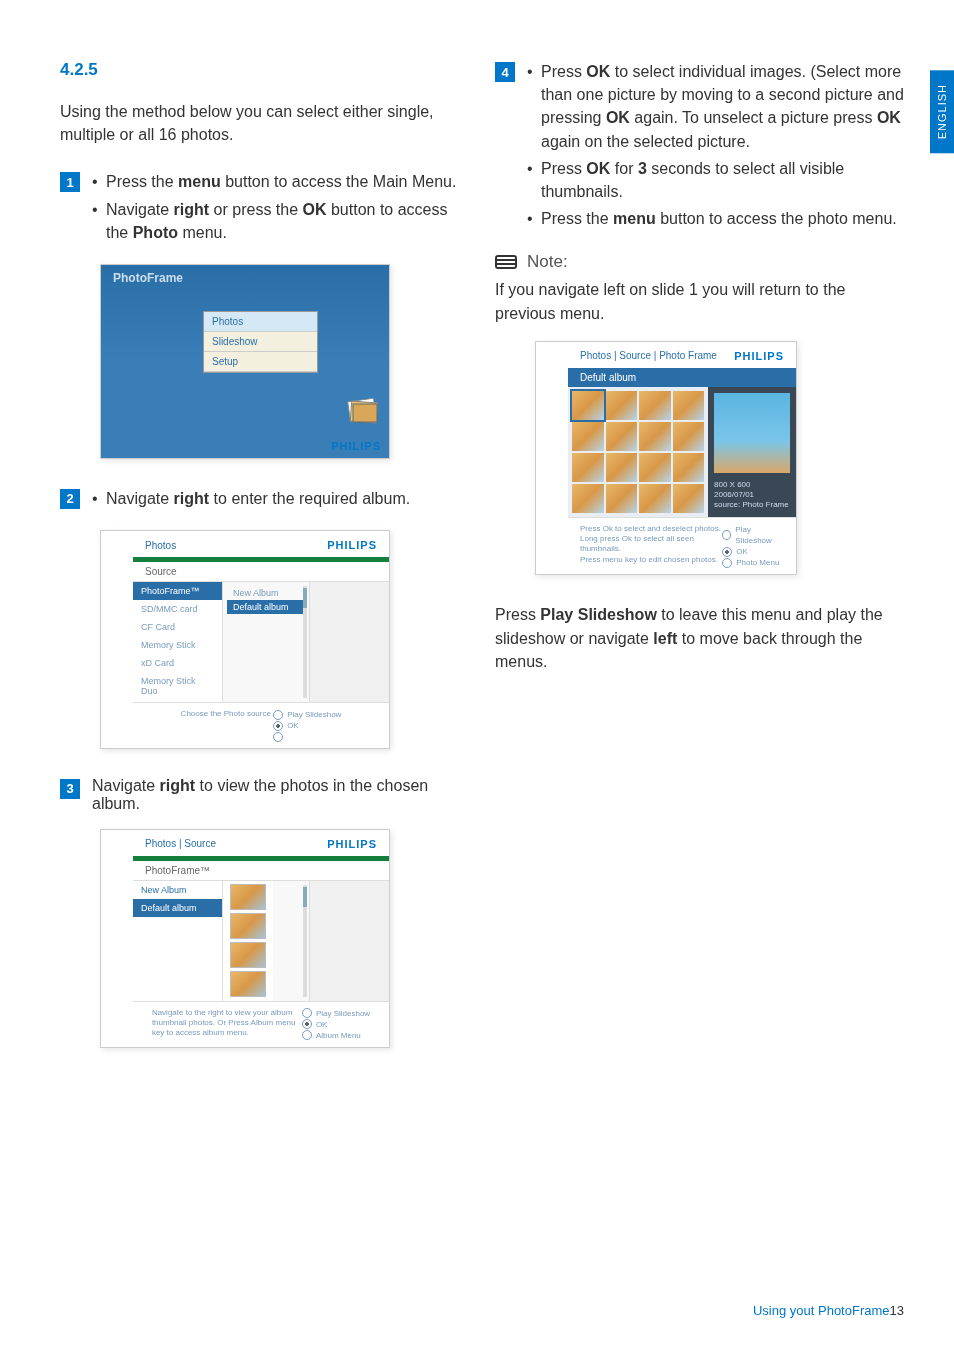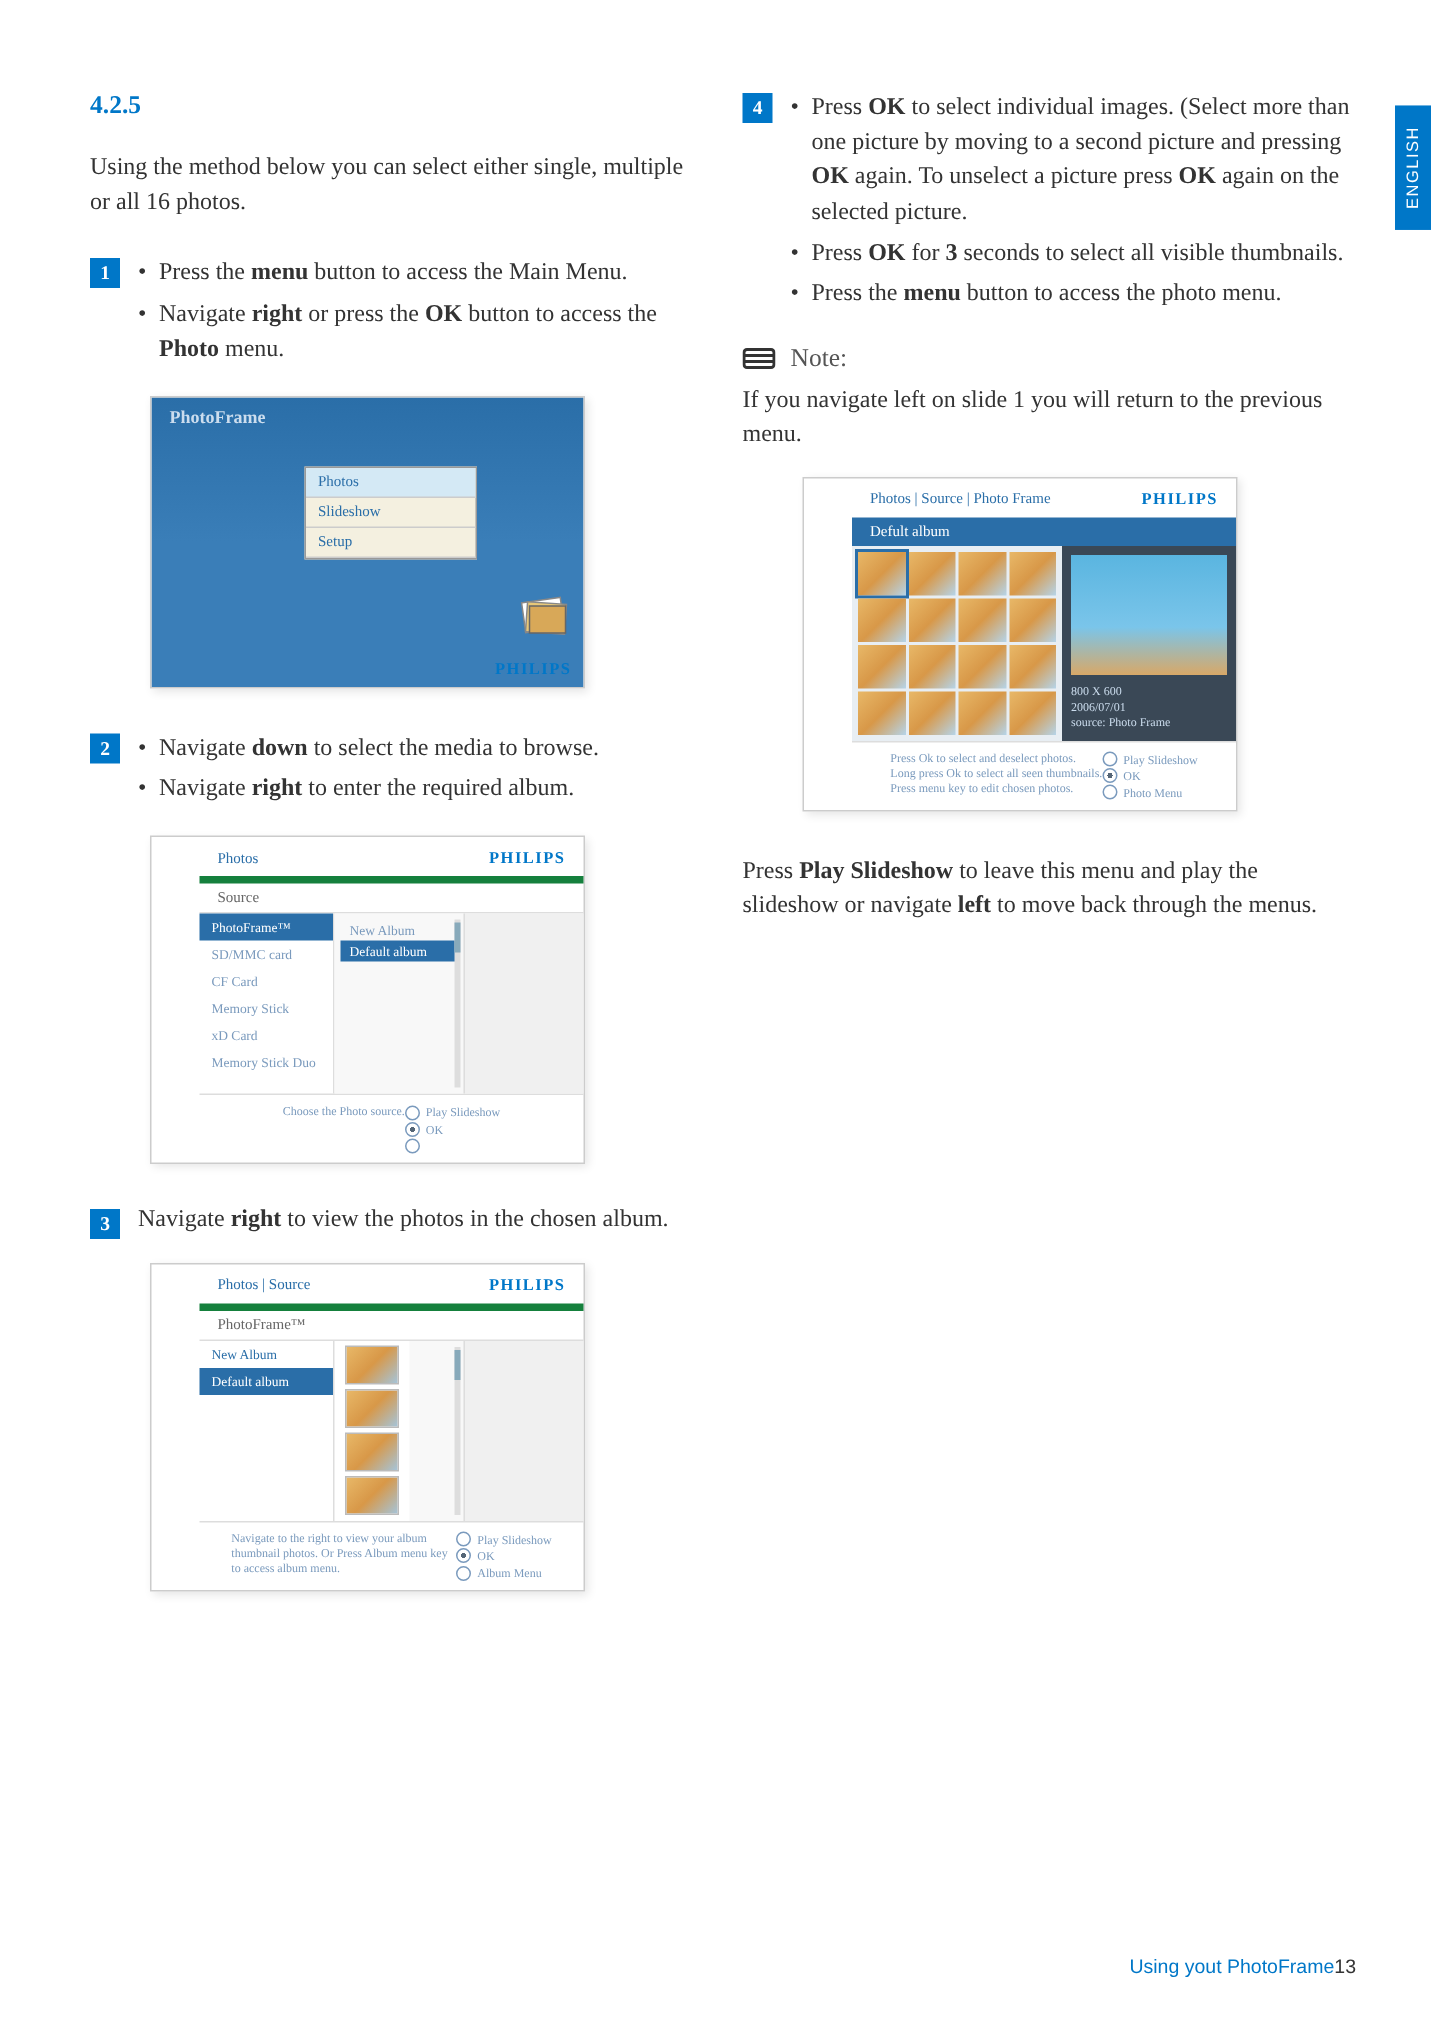--- a/index.html
+++ b/index.html
@@ -5,21 +5,21 @@
   * { box-sizing: border-box; margin: 0; padding: 0; }
   body {
     font-family: Arial, Helvetica, sans-serif;
     width: 954px;
     height: 1354px;
     background: #fff;
     position: relative;
     font-size: 16px;
     color: #333;
   }
-  .page { display: flex; padding: 60px 50px 40px 60px; gap: 26px; font-family: Liberation Serif, serif; }
+  .page { display: flex; padding: 60px 50px 40px 60px; gap: 26px; }
   .col { flex: 1; }
   .heading-row { display: flex; gap: 20px; margin-bottom: 20px; }
   .heading-num { color: #0077c8; font-weight: bold; font-size: 17px; }
   .heading-text { color: #0077c8; font-weight: bold; font-size: 17px; }
   .intro { margin-bottom: 24px; line-height: 1.45; }
   .step-row { display: flex; gap: 12px; margin-bottom: 8px; align-items: flex-start; }
   .step-num {
     background: #0077c8; color: #fff; width: 20px; height: 20px;
     display: flex; align-items: center; justify-content: center;
     font-size: 13px; font-weight: bold; flex-shrink: 0; margin-top: 2px;
@@ -62,21 +62,21 @@
   .mini-foot-right { font-size: 8px; color: #7a9abd; line-height: 1.4; }
   .mini-foot-right div { display: flex; align-items: center; gap: 4px; }
   .dot { width: 10px; height: 10px; border: 1px solid #7a9abd; border-radius: 50%; display: inline-block; }
   .dot.fill { background: radial-gradient(circle, #567 30%, transparent 31%); }
   .thumbcol { width: 50px; display: flex; flex-direction: column; gap: 3px; padding: 3px; align-items: center; }
   .thumb { width: 36px; height: 26px; background: linear-gradient(135deg, #e8b868, #d89848, #a5c4d9); border: 1px solid #bbb; }
   .note-row { display: flex; align-items: center; gap: 10px; margin: 18px 0 6px; }
   .note-icon { width: 22px; height: 18px; display: flex; align-items: center; justify-content: center; }
   .note-label { color: #555; font-size: 17px; }
   .note-text { line-height: 1.45; margin-bottom: 16px; }
-  .screenshot.s4 { width: 290px; }
+  .screenshot.s4 { width: 262px; }
   .s4-body { display: flex; height: 130px; position: relative; }
   .s4-grid { width: 140px; background: #e8eef3; display: grid; grid-template-columns: repeat(4, 1fr); grid-template-rows: repeat(4, 1fr); gap: 2px; padding: 4px; }
   .s4-cell { background: linear-gradient(135deg, #e8b868, #d89848, #b5d4e9); }
   .s4-cell.sel { outline: 2px solid #2a6ea8; }
   .s4-prev { flex: 1; background: #3a4856; display: flex; flex-direction: column; justify-content: flex-end; padding: 6px; position: relative; }
   .s4-prev-img { position: absolute; top: 6px; left: 6px; right: 6px; bottom: 44px; background: linear-gradient(#5ab5e0, #7ac5ea 60%, #d8a868); }
   .s4-meta { font-size: 8px; color: #cde; line-height: 1.3; position: relative; z-index: 1; }
   .bottom-text { line-height: 1.45; margin-top: 18px; }
   .footer { position: absolute; bottom: 36px; left: 60px; right: 50px; display: flex; justify-content: flex-end; font-size: 13px; }
   .footer-left { color: #0077c8; }
@@ -128,21 +128,20 @@
             <rect x="10" y="10" width="24" height="18" fill="#d8a858" stroke="#666"></rect>
           </svg>
       </div>
       <div class="s1-philips">PHILIPS</div>
     </div>
 
     <div class="step-row">
       <div class="step-num">2</div>
       <div class="step-content">
         <ul>
-          <li><span>Navigate </span><b>down</b><span> to select the media to browse.</span></li>
           <li><span>Navigate </span><b>right</b><span> to enter the required album.</span></li>
         </ul>
       </div>
     </div>
 
     <div class="screenshot mini">
       <div class="mini-head">
         <span class="mini-head-left">Photos</span>
         <span class="mini-philips">PHILIPS</span>
       </div>

